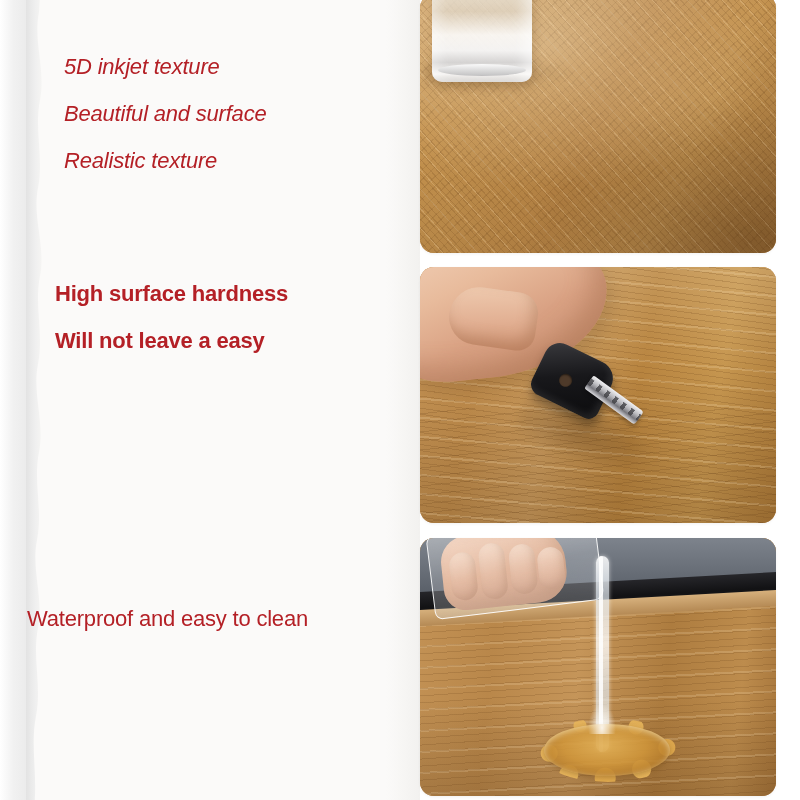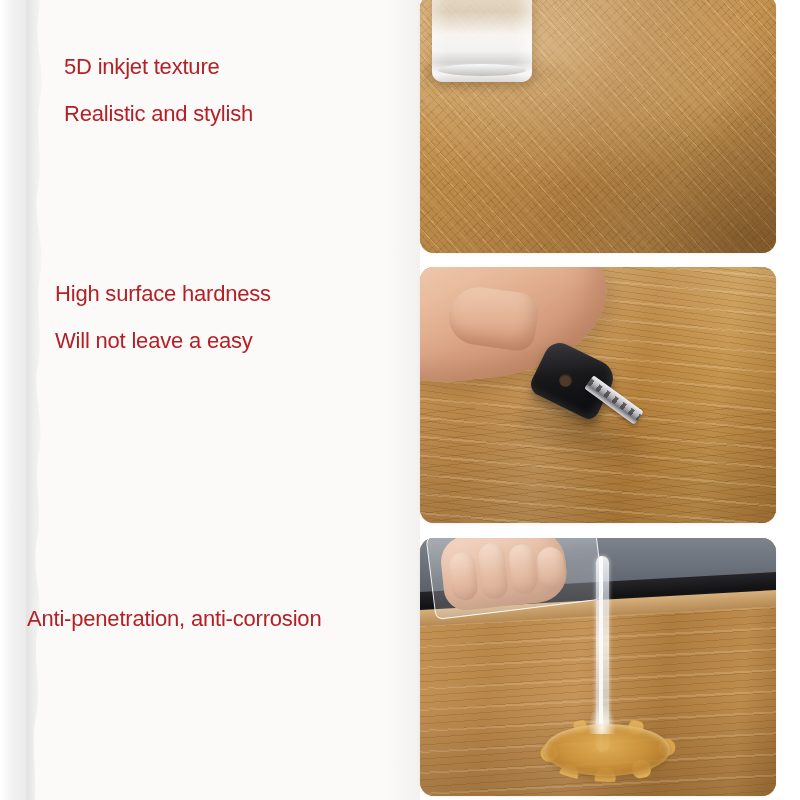--- a/index.html
+++ b/index.html
@@ -39,22 +39,22 @@
   
   .txt-block{position:absolute;}
   .txt-line{
     color:#b42026;
     font-size:22px;
     line-height:1.0;
     white-space:nowrap;
     letter-spacing:-0.2px;
   }
   #block1{left:64px;top:56px;}
-  #block1 .txt-line{margin-bottom:25px;}
-  #block2{left:55px;top:283px;}
+  #block1 .txt-line{margin-bottom:25px;font-style:italic;}
+  #block2{left:55px;top:283px;font-weight:bold;}
   #block2 .txt-line{margin-bottom:25px;}
   #block3{left:27px;top:608px;}
   #block3 .txt-line{margin-bottom:25px;}
 
   
   .photo{
     position:absolute;
     border-radius:14px;
     overflow:hidden;
     background:#c59055;
@@ -293,30 +293,31 @@
       <path d="M30,0 L30,812 L8,812 C12,780 4,750 10,720 C16,690 6,662 12,632 C18,602 5,574 11,544
                C17,514 7,486 13,456 C19,426 6,398 12,368 C18,338 8,310 14,280 C20,250 6,222 12,192
                C18,162 8,134 14,104 C20,74 7,46 13,16 L14,0 Z" fill="#fbfaf9"></path>
     </svg>
     <div class="left-sheet"></div>
     <div class="right-fade"></div>
   </div>
 
   <div class="txt-block" id="block1">
     <div class="txt-line">5D inkjet texture</div>
-    <div class="txt-line">Realistic and stylish</div>
+    <div class="txt-line">Beautiful and surface</div>
+    <div class="txt-line">Realistic texture</div>
   </div>
 
   <div class="txt-block" id="block2">
     <div class="txt-line">High surface hardness</div>
     <div class="txt-line">Will not leave a easy</div>
   </div>
 
   <div class="txt-block" id="block3">
-    <div class="txt-line">Anti-penetration, anti-corrosion</div>
+    <div class="txt-line">Waterproof and easy to clean</div>
   </div>
 
   <div class="photo" id="photo1">
     <div class="wood wood-1">
       <div class="hatch-a"></div>
       <div class="hatch-b"></div>
       <div class="hatch-c"></div>
       <div class="vignette1"></div>
     </div>
     <div class="glass-shadow"></div>

